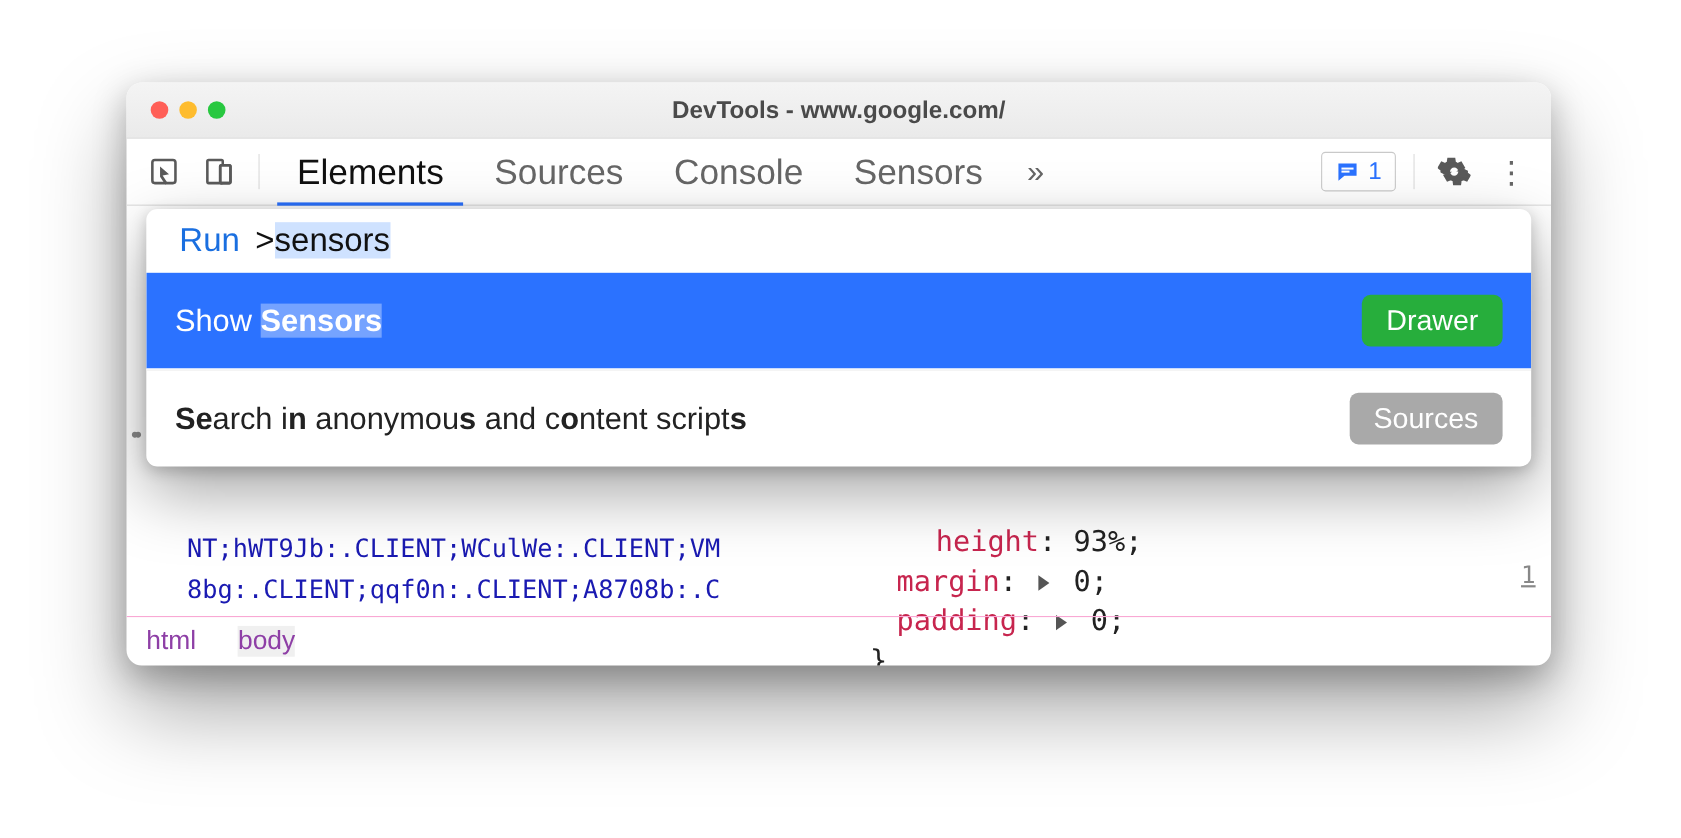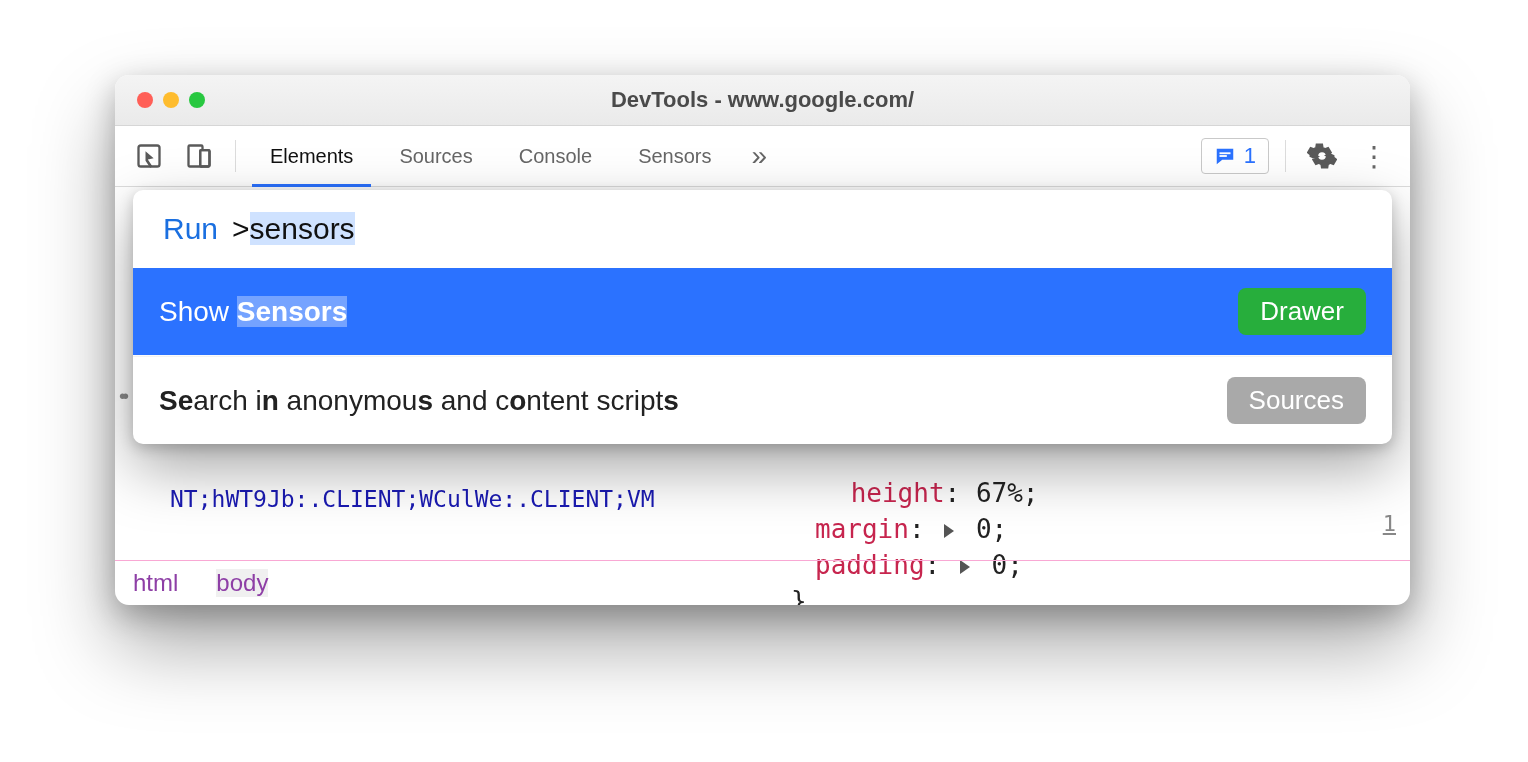--- a/index.html
+++ b/index.html
@@ -13,21 +13,21 @@
   .titlebar{height:50px;background:linear-gradient(#f4f4f4,#eaeaea);border-bottom:1px solid #d6d6d6;display:flex;align-items:center;position:relative;}
   .traffic{display:flex;gap:10px;padding-left:22px;}
   .dot{width:16px;height:16px;border-radius:50%;}
   .dot.red{background:#ff5f57;}.dot.yel{background:#febc2e;}.dot.grn{background:#28c840;}
   .titlebar .title{position:absolute;left:0;right:0;text:center;text-align:center;font-size:22px;font-weight:600;color:#4a4a4a;pointer-events:none;}
   
   .toolbar{height:60px;border-bottom:1px solid #dcdcdc;display:flex;align-items:center;padding:0 14px;gap:10px;}
   .iconbtn{width:40px;height:40px;display:flex;align-items:center;justify-content:center;color:#5a5a5a;}
   .iconbtn svg{width:28px;height:28px;stroke:#5a5a5a;fill:none;stroke-width:2;}
   .vsep{width:1px;height:32px;background:#dcdcdc;margin:0 6px;}
-  .tab{padding:0 18px;height:100%;display:flex;align-items:center;font-size:20px;color:#666;white-space:nowrap;}
+  .tab{padding:0 18px;height:100%;display:flex;align-items:center;font-size:32px;color:#666;white-space:nowrap;}
   .tab.active{color:#111;font-weight:500;position:relative;}
   .tab.active::after{content:"";position:absolute;left:0;right:0;bottom:-1px;height:3px;background:#2b72ff;}
   .more{font-size:28px;color:#666;padding:0 12px;}
   .flex{flex:1;}
   .chip{display:flex;align-items:center;gap:8px;border:1px solid #c9c9c9;border-radius:4px;padding:4px 12px;color:#2b72ff;}
   .chip svg{width:22px;height:22px;fill:#2b72ff;}
   .chip span{font-size:22px;color:#2b72ff;}
   .gear svg{width:30px;height:30px;fill:#5a5a5a;}
   .kebab{font-size:28px;color:#666;padding:0 8px;letter-spacing:0;}
   
@@ -43,21 +43,21 @@
   
   .crumbs{position:absolute;left:0;right:0;bottom:0;height:44px;display:flex;align-items:center;padding:0 18px;gap:38px;font-size:24px;color:#8e3fa6;border-top:1px solid #f9a8d4;}
   .crumbs .sel{background:#f0f0f0;}
   
   .cmd{
     position:absolute;left:18px;right:18px;top:115px;
     background:#fff;border-radius:10px;
     box-shadow:0 24px 60px rgba(0,0,0,.35),0 4px 14px rgba(0,0,0,.2);
     overflow:hidden;z-index:5;
   }
-  .cmd-input{display:flex;align-items:baseline;gap:14px;padding:22px 30px;font-size:30px;}
+  .cmd-input{display:flex;align-items:baseline;gap:14px;padding:12px 30px;font-size:30px;}
   .cmd-input .label{color:#1a6fe0;}
   .cmd-input .query{color:#111;font-weight:500;}
   .cmd-input .query .sel{background:#cfe2ff;}
   .cmd-row{display:flex;align-items:center;justify-content:space-between;padding:20px 26px;font-size:28px;}
   .cmd-row.hl{background:#2b72ff;color:#fff;}
   .cmd-row .txt b{font-weight:700;}
   .cmd-row.hl .sel{background:rgba(255,255,255,.35);}
   .badge{padding:8px 22px;border-radius:8px;color:#fff;font-size:26px;}
   .badge.green{background:#27ae3c;}
   .badge.grey{background:#a9a9a9;}
@@ -117,26 +117,27 @@
             <path d="M12 8a4 4 0 1 0 0 8 4 4 0 0 0 0-8zm9 4a7 7 0 0 1-.1 1.2l2.1 1.6-2 3.4-2.5-1a7 7 0 0 1-2 1.2l-.4 2.6h-4l-.4-2.6a7 7 0 0 1-2-1.2l-2.5 1-2-3.4 2.1-1.6A7 7 0 0 1 3 12a7 7 0 0 1 .1-1.2L1 9.2l2-3.4 2.5 1a7 7 0 0 1 2-1.2L7.9 3h4l.4 2.6a7 7 0 0 1 2 1.2l2.5-1 2 3.4-2.1 1.6A7 7 0 0 1 21 12z"></path>
           </svg>
       </div>
       <div class="kebab">⋮</div>
     </div>
 
     <div class="behind">
       <div class="drag-ind">••</div>
       <div class="code-left">
         <div>NT;hWT9Jb:.CLIENT;WCulWe:.CLIENT;VM</div>
+        <div>8bg:.CLIENT;qqf0n:.CLIENT;A8708b:.C</div>
       </div>
       <div class="styles-right">
         <div>
           <span style="visibility:hidden" class="tri"></span>
           <span class="prop">height</span><span>: </span>
-          <span class="val">67%</span><span>;</span>
+          <span class="val">93%</span><span>;</span>
         </div>
         <div>
           <span class="prop">margin</span><span>: </span>
           <span class="tri"></span>
           <span class="val">0</span><span>;</span>
         </div>
         <div>
           <span class="prop">padding</span><span>: </span>
           <span class="tri"></span>
           <span class="val">0</span><span>;</span>

